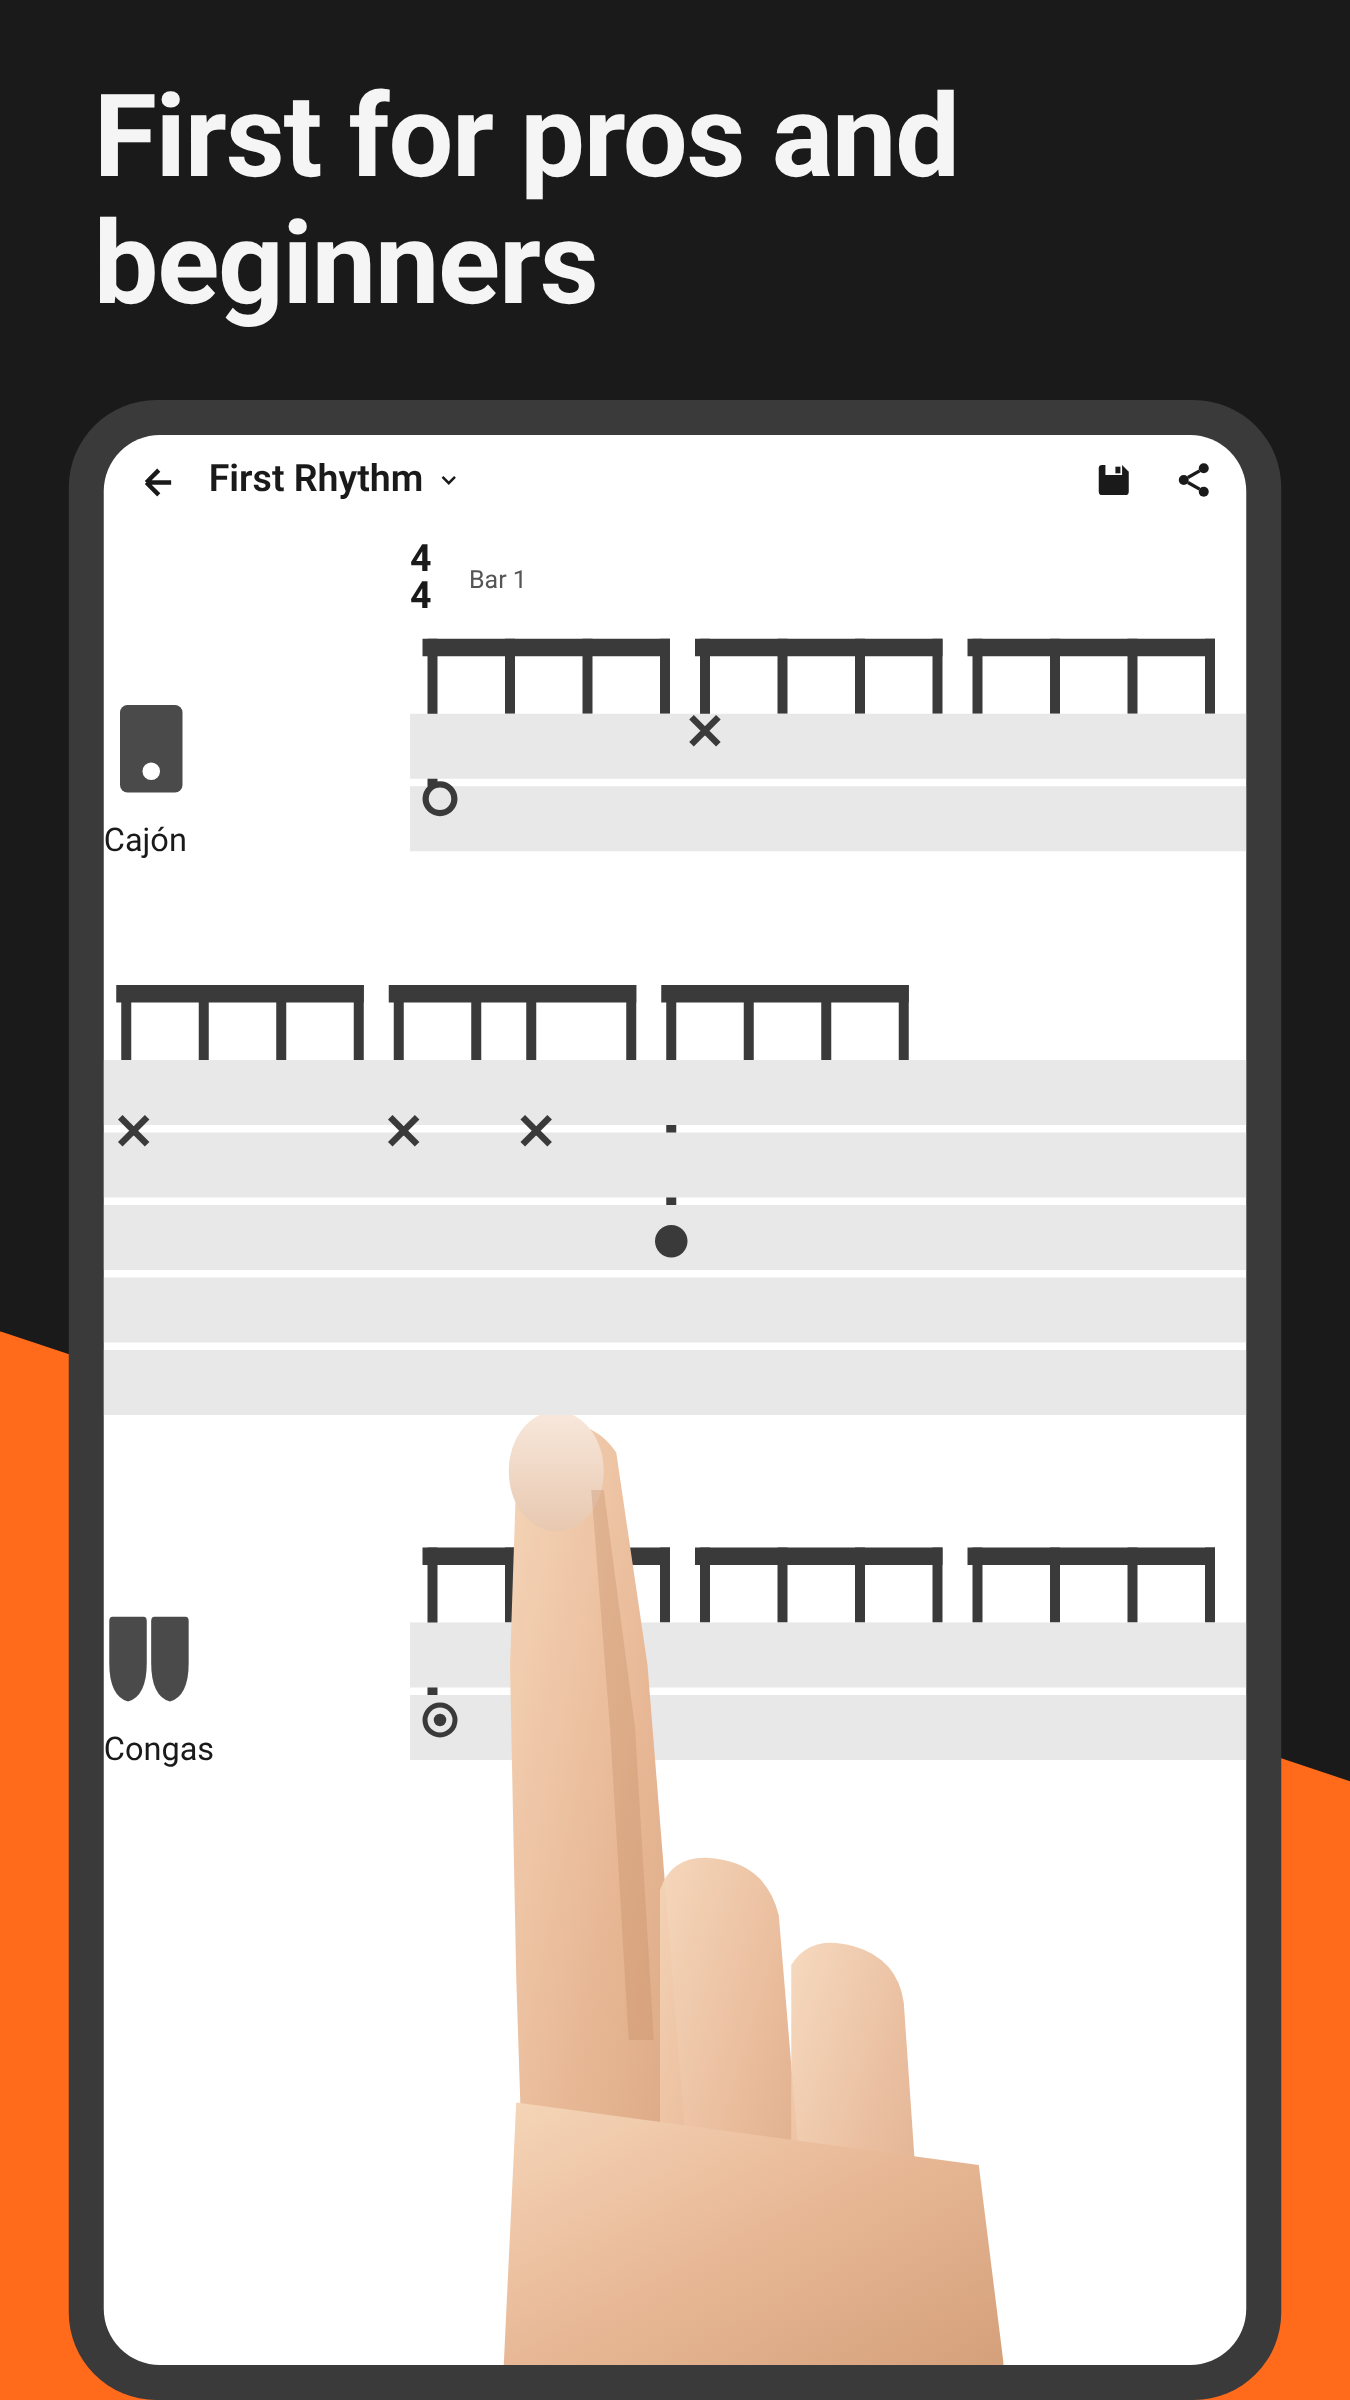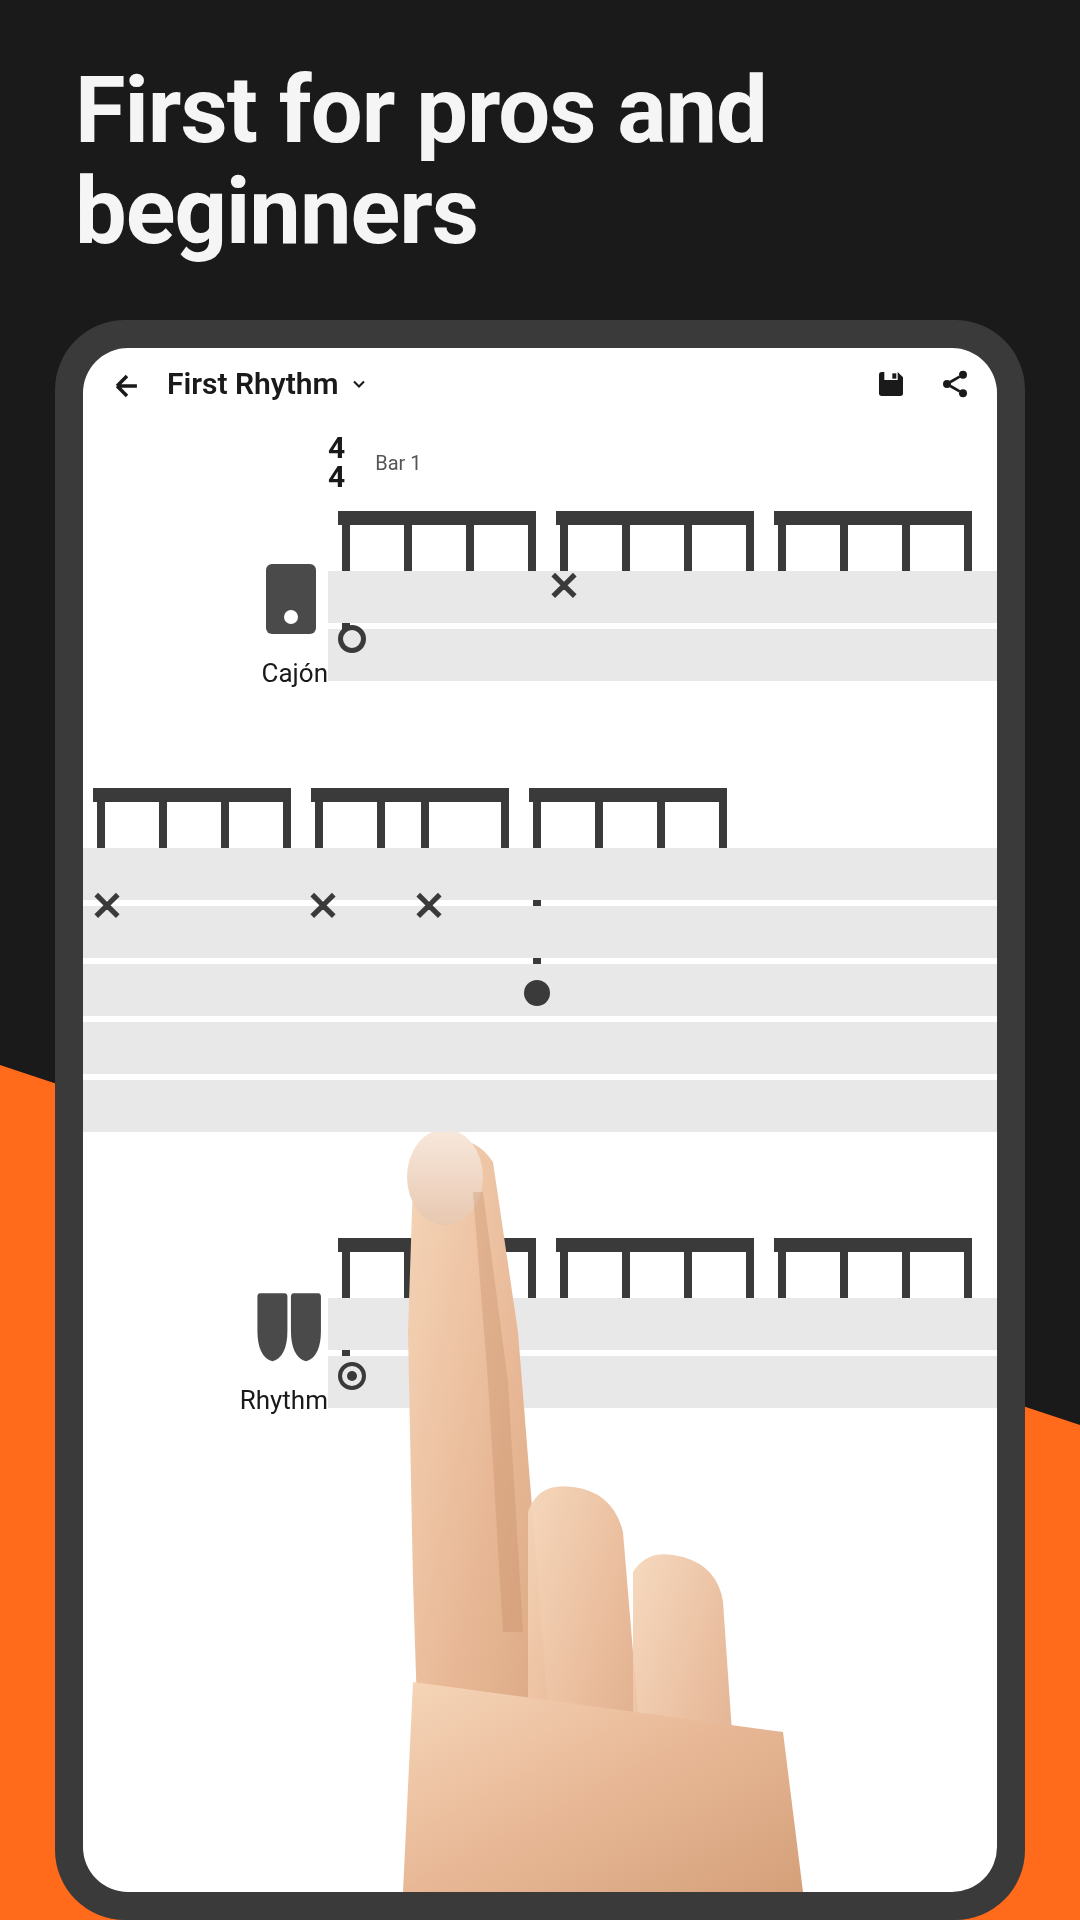--- a/index.html
+++ b/index.html
@@ -120,21 +120,21 @@
     
     .instrument-row {
       display: flex;
       margin-bottom: 100px;
     }
     
     .instrument-label {
       width: 245px;
       display: flex;
       flex-direction: column;
-      align-items: flex-end;
+      align-items: flex-start;
       justify-content: center;
       gap: 12px;
       padding-top: 40px;
     }
     
     .instrument-icon {
       width: 75px;
       height: 95px;
       display: flex;
       align-items: center;
@@ -359,21 +359,21 @@
     </div>
 
     <div class="instrument-row">
       <div class="instrument-label">
         <div class="instrument-icon">
           <svg width="85" height="90" viewBox="0 0 85 90">
             <path d="M 8 8 Q 5 8 5 12 L 5 50 Q 5 80 22 85 Q 39 80 39 50 L 39 12 Q 39 8 36 8 Z" fill="#4a4a4a"></path>
             <path d="M 46 8 Q 43 8 43 12 L 43 50 Q 43 80 60 85 Q 77 80 77 50 L 77 12 Q 77 8 74 8 Z" fill="#4a4a4a"></path>
           </svg>
         </div>
-        <span class="instrument-name">Rhythm</span>
+        <span class="instrument-name">Congas</span>
       </div>
       <div class="notation-area">
 
         <div class="beam-group" style="left: 10px; width: 198px;"></div>
         <div class="beam-group" style="left: 228px; width: 198px;"></div>
         <div class="beam-group" style="left: 446px; width: 198px;"></div>
 
         <div class="stem" style="left: 14px; top: 0; height: 130px;"></div>
         <div class="stem" style="left: 76px; top: 0; height: 60px;"></div>
         <div class="stem" style="left: 138px; top: 0; height: 60px;"></div>

